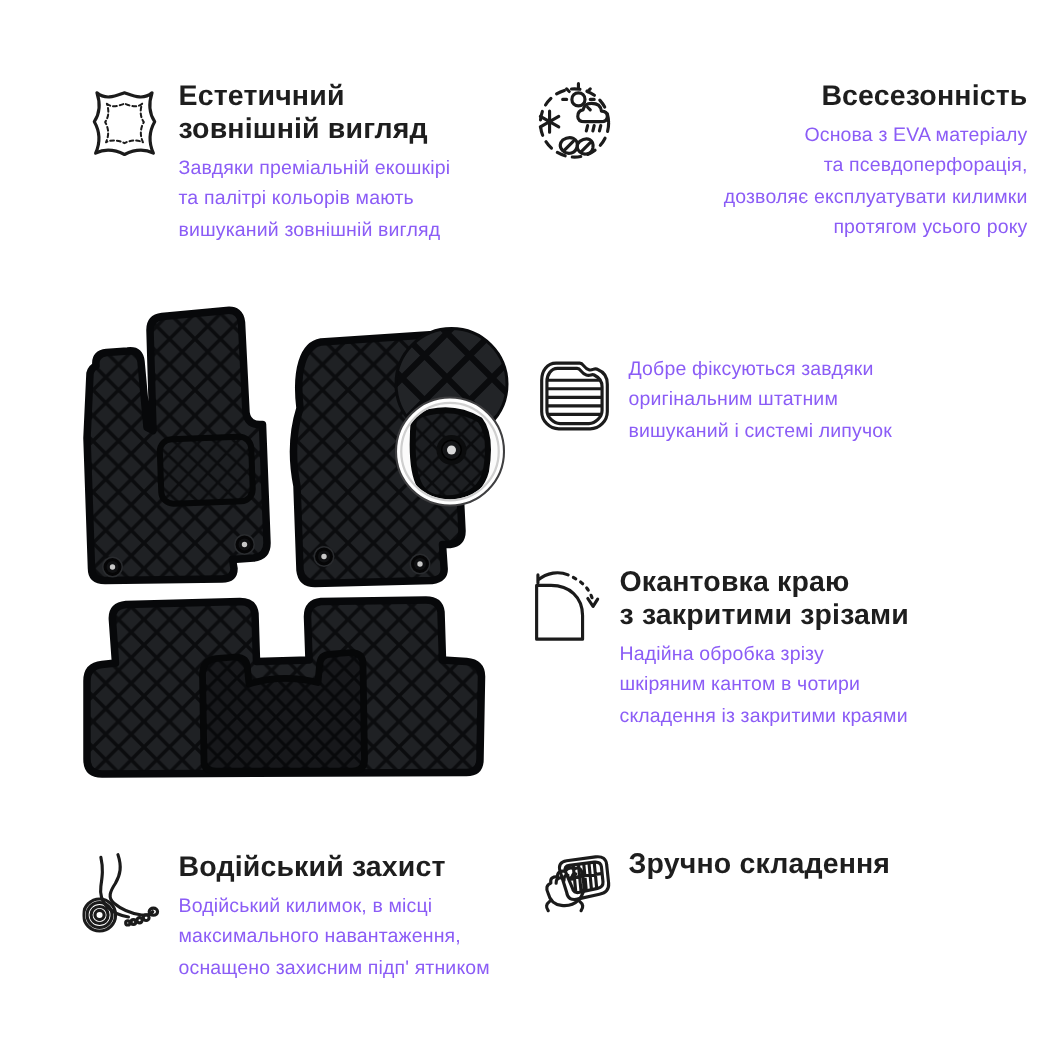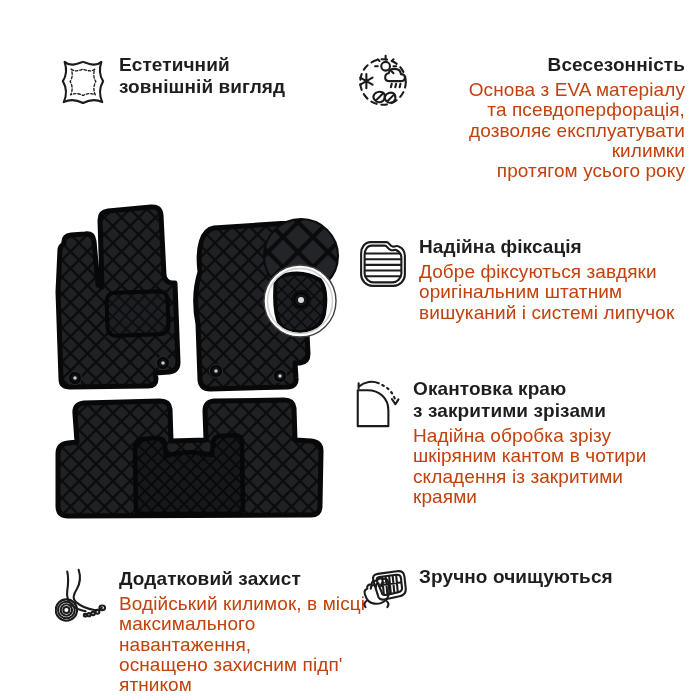--- a/index.html
+++ b/index.html
@@ -9,21 +9,21 @@
   }
   .feature{position:absolute;display:flex;align-items:flex-start;}
   .icon{width:56px;height:64px;flex:0 0 56px;margin-right:8px;}
   .icon svg{width:56px;height:56px;display:block;}
   .txt{flex:1 1 auto;}
   .f-title{
     margin:0 0 4px 0;font-size:19px;font-weight:700;line-height:22px;
     color:#1e1e1e;white-space:pre-line;letter-spacing:.1px;
   }
   .f-body{
-    margin:0;font-size:19px;line-height:20.3px;color:#c2410c;
+    margin:0;font-size:13px;line-height:20.3px;color:#8b5cf6;
     white-space:pre-line;letter-spacing:.1px;
   }
   .photo{position:absolute;left:28px;top:192px;width:335px;height:360px;}
   .pos-f1{left:55px;top:54px;width:305px;}
   .pos-f2{left:355px;top:54px;width:330px;text-align:right;}
   .pos-f3{left:355px;top:236px;width:330px;}
   .pos-f4{left:349px;top:378px;width:330px;}
   .pos-f5{left:55px;top:568px;width:320px;}
   .pos-f6{left:355px;top:566px;width:330px;}
   .ic{stroke:#1b1b1b;fill:none;stroke-width:2.4;stroke-linecap:round;stroke-linejoin:round;}
@@ -114,20 +114,23 @@
   <div class="feature pos-f1">
     <div class="icon">
       <svg viewBox="0 0 64 64">
         <path class="ic" stroke-width="2.6" d="M11 9 C18 15 26 11 32 9 C38 11 46 15 53 9 C50 18 51 25 55 31 C51 38 50 46 54 55 C46 51 38 53 32 56 C26 53 18 51 10 55 C14 46 13 38 9 31 C13 25 14 18 11 9 Z"></path>
         <path class="ic" stroke-width="3.2" stroke-dasharray="4.5 3.5" transform="translate(32 32) scale(0.64) translate(-32 -32)" d="M11 9 C18 15 26 11 32 9 C38 11 46 15 53 9 C50 18 51 25 55 31 C51 38 50 46 54 55 C46 51 38 53 32 56 C26 53 18 51 10 55 C14 46 13 38 9 31 C13 25 14 18 11 9 Z"></path>
       </svg>
     </div>
     <div class="txt">
       <h3 class="f-title">Естетичний
 зовнішній вигляд</h3>
+      <p class="f-body">Завдяки преміальній екошкірі
+та палітрі кольорів мають
+вишуканий зовнішній вигляд</p>
     </div>
   </div>
 
   <div class="feature pos-f2">
     <div class="icon">
       <svg viewBox="0 0 64 64">
         <circle class="ic" cx="32" cy="32" r="26" stroke-dasharray="6.5 5.5"></circle>
         <circle class="ic" cx="35" cy="14" r="5" stroke-width="2.2"></circle>
         <path class="ic" stroke-width="1.8" d="M35 5 V2 M42 8 L44 6 M44 14 H47 M28 8 L26 6 M26 14 H23 M42 20 L44 22"></path>
         <path class="ic" stroke-width="2.2" d="M13 23 V39 M6 27 L20 35 M20 27 L6 35"></path>
@@ -155,21 +158,20 @@
         </clipPath>
           </defs>
         <path class="ic" d="M18 7 H36 C39 7 39 11 43 12 C46 13 47 10 50 12 C55 14 57 18 57 23 V44 C57 51 51 57 44 57 H20 C13 57 7 51 7 44 V20 C7 13 11 7 18 7 Z"></path>
         <path class="ic" stroke-width="2" d="M19 11 H34 C37 11 37 15 41 16 C44 17 45 15 47 16 C51 18 53 21 53 25 V43 C53 48 48 53 43 53 H21 C16 53 11 48 11 43 V21 C11 16 14 11 19 11 Z"></path>
         <g clip-path="url(#matInner)">
           <path class="ic" stroke-width="2" d="M10 20 H54 M10 26.5 H54 M10 33 H54 M10 39.5 H54 M10 46 H54"></path>
         </g>
       </svg>
     </div>
     <div class="txt">
-      <h3 class="f-title">Надійна фіксація</h3>
       <p class="f-body">Добре фіксуються завдяки
 оригінальним штатним
 вишуканий і системі липучок</p>
     </div>
   </div>
 
   <div class="feature pos-f4">
     <div class="icon">
       <svg viewBox="0 0 64 64">
         <path class="ic" stroke-width="3.4" d="M10 55 H45 V37 C45 23 35 14 21 14 H10 Z"></path>
@@ -199,21 +201,21 @@
         <path class="ic" stroke-width="2.6" d="M27 2 C30 11 29 17 25 24 C21 30 19 35 24 39 C30 44 38 47 45 48 C49 48.5 52 47.5 53.5 45.5"></path>
         <path class="ic" stroke-width="2.3" d="M14 4 C16 13 15 19 14 26 C13 33 15 38 19 42 C23 46 29 48.5 35 49.5"></path>
         <ellipse class="ic" stroke-width="2" cx="54" cy="45.5" rx="3.2" ry="2.7"></ellipse>
         <circle class="ic" stroke-width="1.8" cx="48.5" cy="50" r="2.2"></circle>
         <circle class="ic" stroke-width="1.8" cx="43.5" cy="52" r="2"></circle>
         <circle class="ic" stroke-width="1.8" cx="38.8" cy="53.3" r="1.8"></circle>
         <circle class="ic" stroke-width="1.8" cx="34.5" cy="54" r="1.6"></circle>
       </svg>
     </div>
     <div class="txt">
-      <h3 class="f-title">Додатковий захист</h3>
+      <h3 class="f-title">Водійський захист</h3>
       <p class="f-body">Водійський килимок, в місці
 максимального навантаження,
 оснащено захисним підп' ятником</p>
     </div>
   </div>
 
   <div class="feature pos-f6">
     <div class="icon">
       <svg viewBox="0 0 64 64">
         <defs>
@@ -225,17 +227,17 @@
         <path class="ic" stroke-width="1.8" d="M25 17 Q24 13 28 12.5 L47 10 Q52 9.5 52.5 13.5 L53.7 25 Q54 29 49.5 30 L36 33 Q31 34 30.5 30 Z"></path>
         <g clip-path="url(#wipeInner)">
           <path class="ic" stroke-width="1.5" d="M31 12 L33 33 M35 11.5 L37 32.5 M39 11 L41 32 M43 10.5 L45 31.5 M47 10 L49 31 M25 22.5 L54 18.5"></path>
         </g>
         <path class="ic" stroke-width="2.4" fill="#ffffff" d="M12 34 Q9 28 14 26 Q13 21 19 21 Q19 16 25 17 Q27 13 32 15 Q37 13 38 19 L39 26 Q40 34 35 39 Q30 44 22 43 Q14 42 12 34 Z"></path>
         <path class="ic" stroke-width="1.8" d="M18 26 Q18 22 21 22 M24 24 Q24 19 27 20 M30 23 Q30 18 33 19"></path>
         <path class="ic" stroke-width="2" d="M13 40 q-4 3 -1 7 M36 40 q4 3 1 7"></path>
       </svg>
     </div>
     <div class="txt">
-      <h3 class="f-title">Зручно очищуються</h3>
+      <h3 class="f-title">Зручно складення</h3>
     </div>
   </div>
 
 </div>
 
 </body></html>

